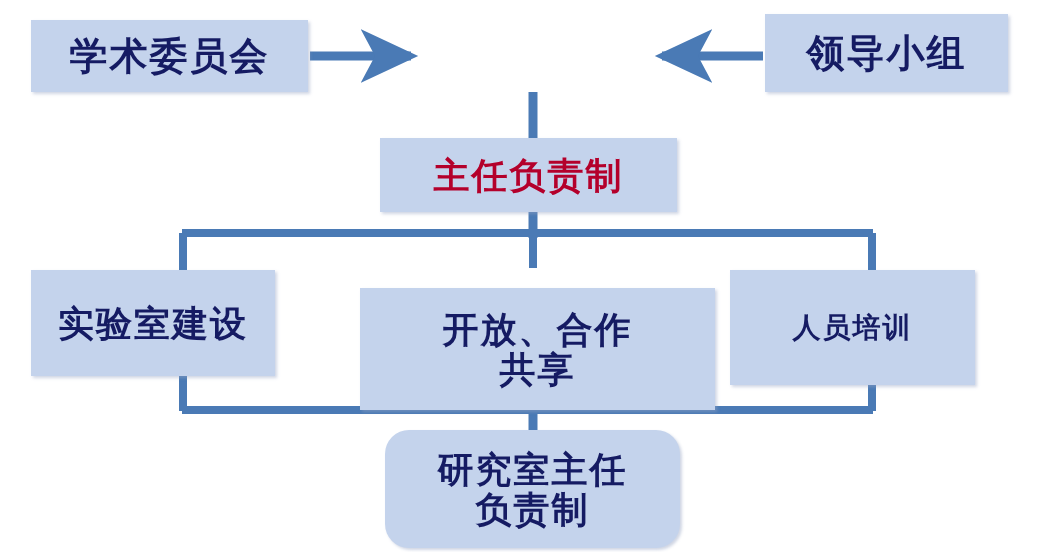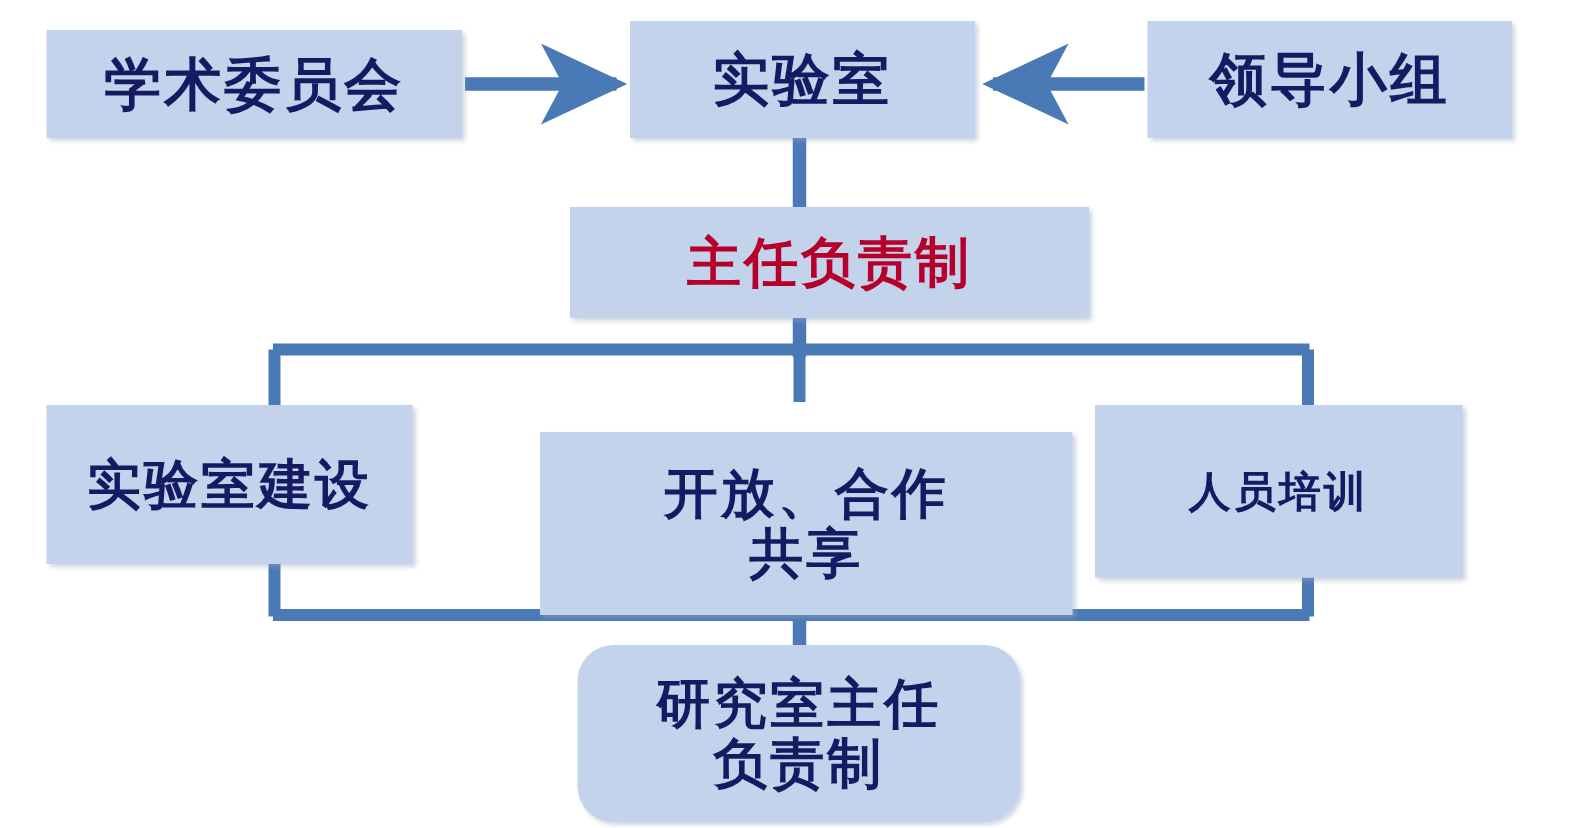--- a/index.html
+++ b/index.html
@@ -37,21 +37,21 @@
   }
   .node-text{display:block;white-space:pre-line;}
 
   
   #node-academic-committee{left:31px;top:20px;width:277px;height:72px;font-size:38px;}
   #node-laboratory{left:420px;top:14px;width:230px;height:78px;font-size:38px;}
   #node-leadership-group{left:765px;top:14px;width:243px;height:78px;font-size:38px;text-align:center;}
 
   
   #node-director-system{
-    left:380px;top:138px;width:346px;height:74px;font-size:36px;
+    left:380px;top:138px;width:297px;height:74px;font-size:36px;
     color:#b4002b;
   }
 
   
   #node-lab-construction{left:31px;top:270px;width:244px;height:106px;font-size:36px;}
   #node-open-cooperation{left:360px;top:268px;width:355px;height:122px;font-size:36px;margin-top:20px;}
   #node-personnel-training{left:730px;top:270px;width:245px;height:115px;font-size:28px;text-align:right;}
 
   
   #node-office-director-system{left:385px;top:430px;width:295px;height:118px;font-size:36px;border-radius:24px;}
@@ -88,23 +88,20 @@
     <line x1="872" y1="385" x2="872" y2="411" stroke="#4a7ab5" stroke-width="8"></line>
     <line x1="182" y1="410" x2="873" y2="410" stroke="#4a7ab5" stroke-width="8"></line>
 
     <line x1="533" y1="410" x2="533" y2="432" stroke="#4a7ab5" stroke-width="9"></line>
   </svg>
 
   <div class="node" id="node-academic-committee">
     <span class="node-text">学术委员会</span>
   </div>
 
-  <div class="node" id="node-laboratory">
-    <span class="node-text">实验室</span>
-  </div>
 
   <div class="node" id="node-leadership-group">
     <span class="node-text">领导小组</span>
   </div>
 
   <div class="node" id="node-director-system">
     <span class="node-text">主任负责制</span>
   </div>
 
   <div class="node" id="node-lab-construction">

